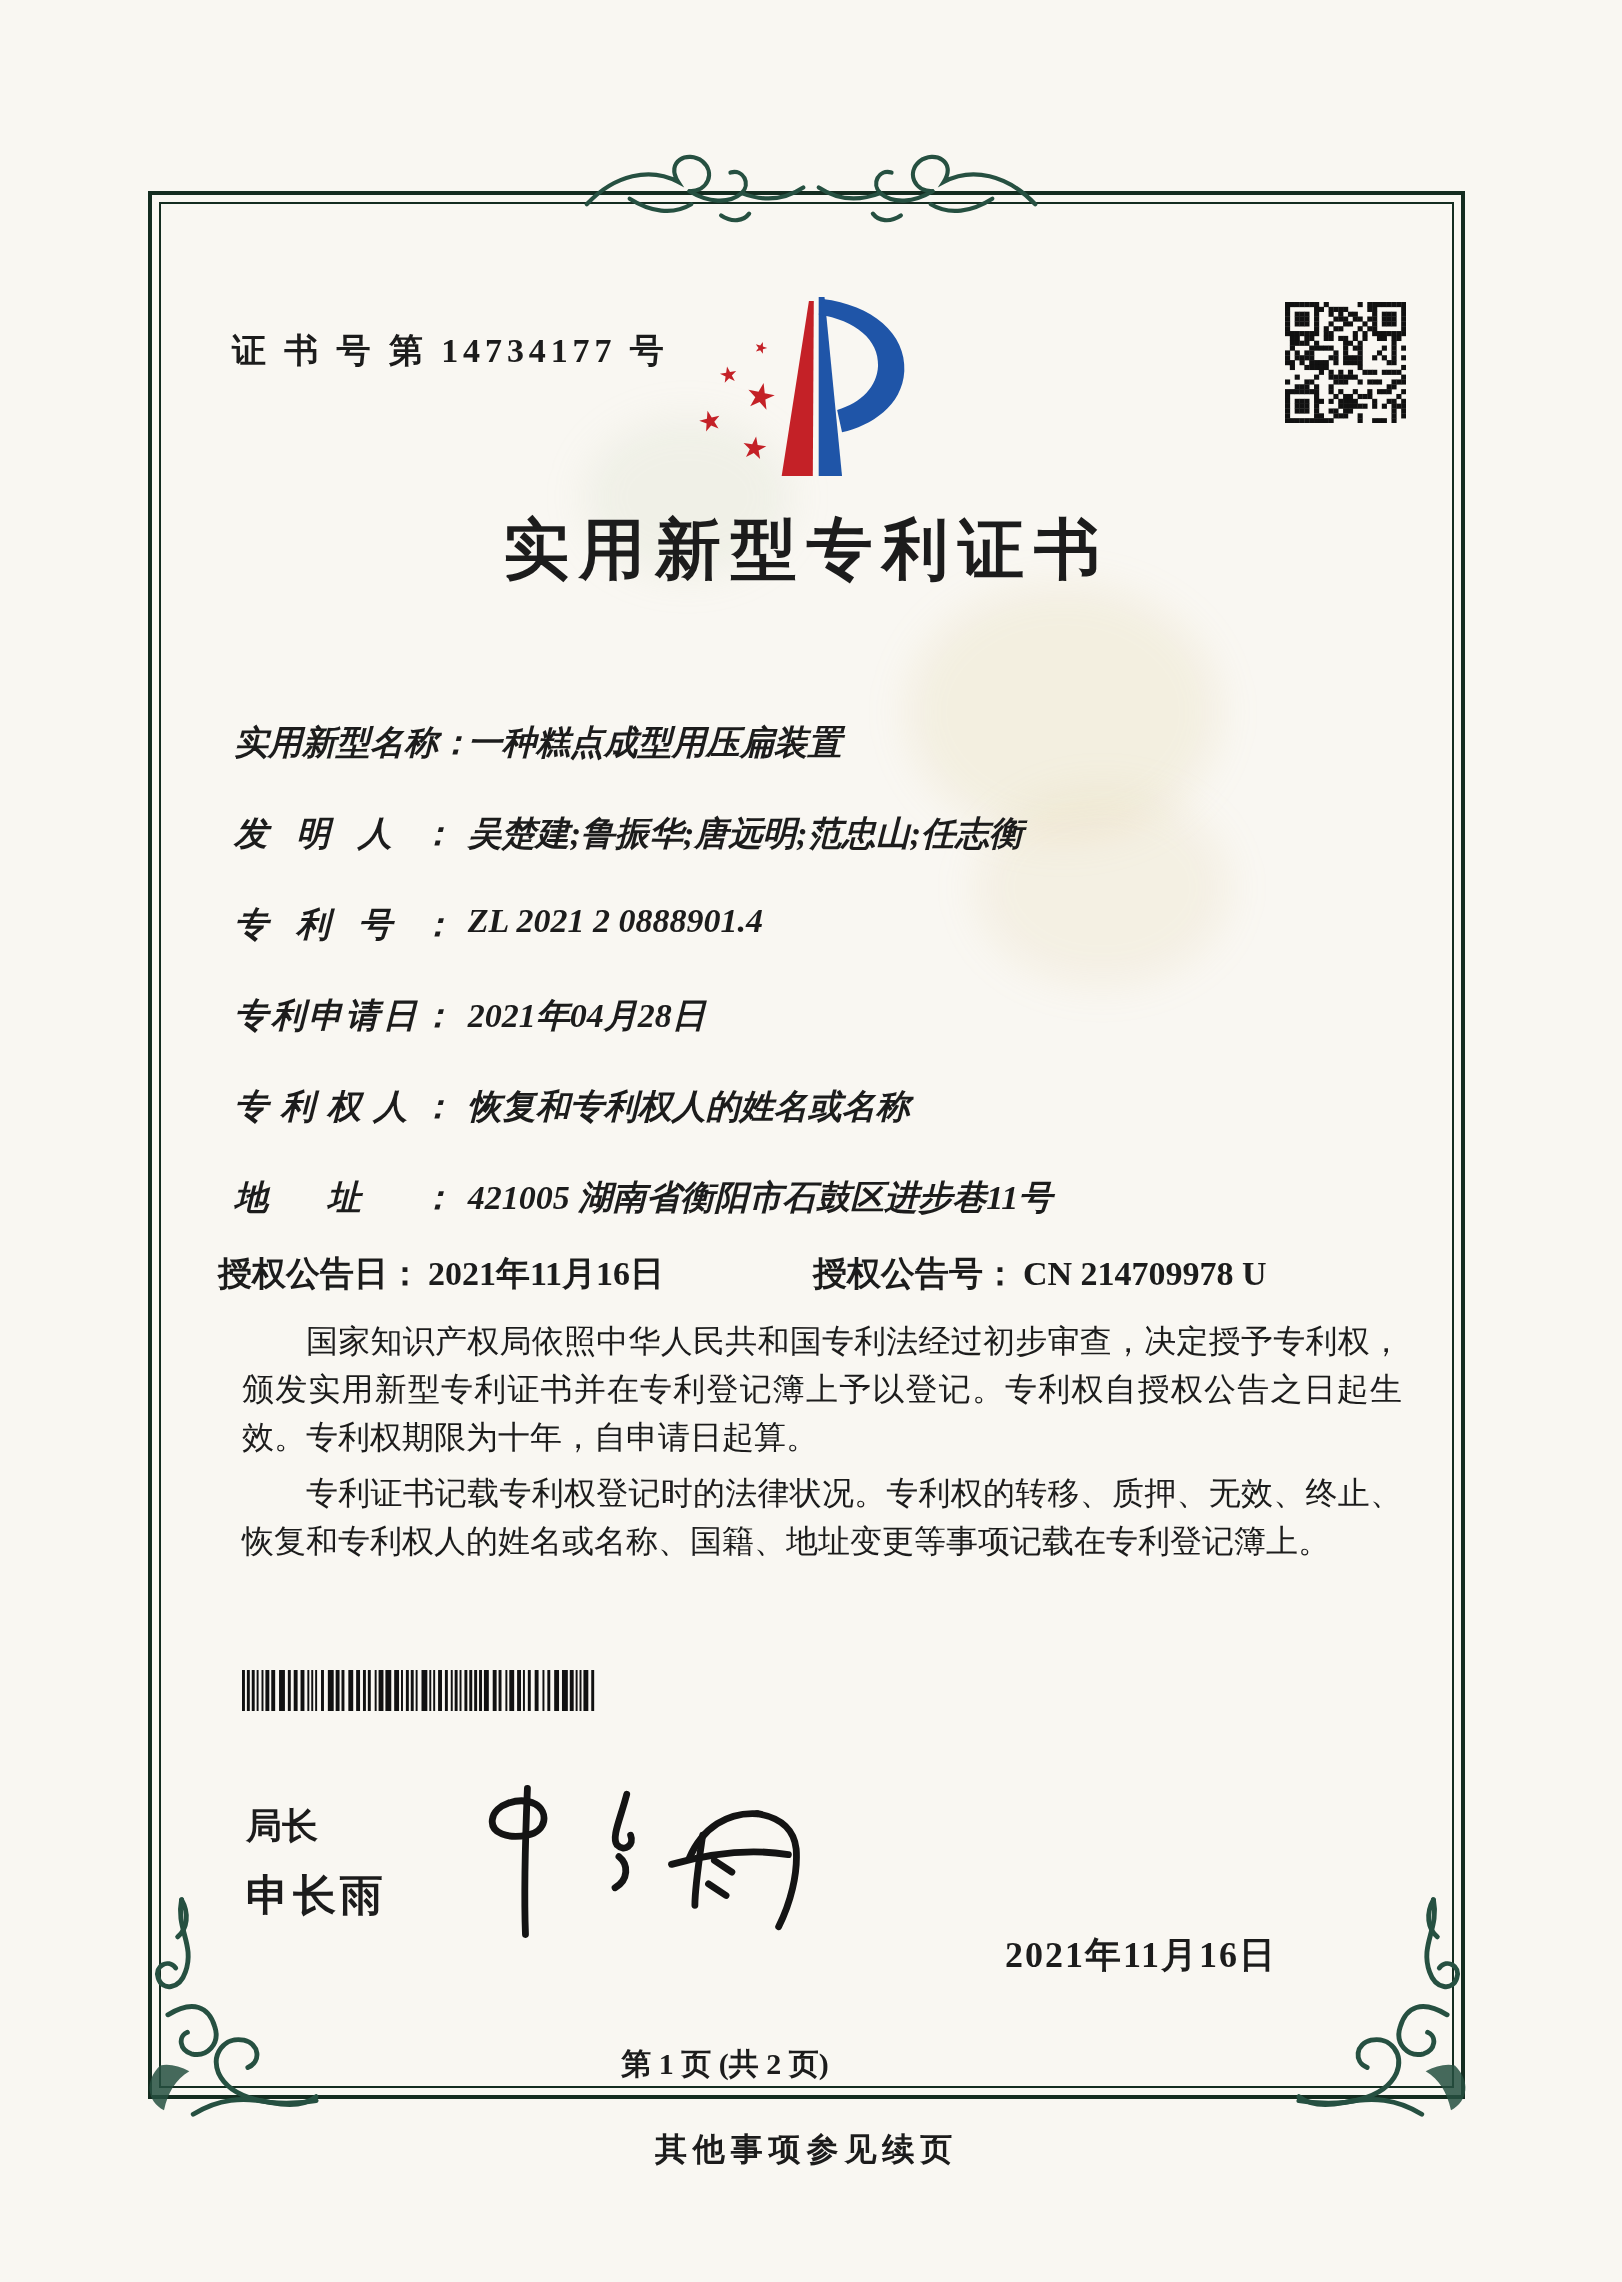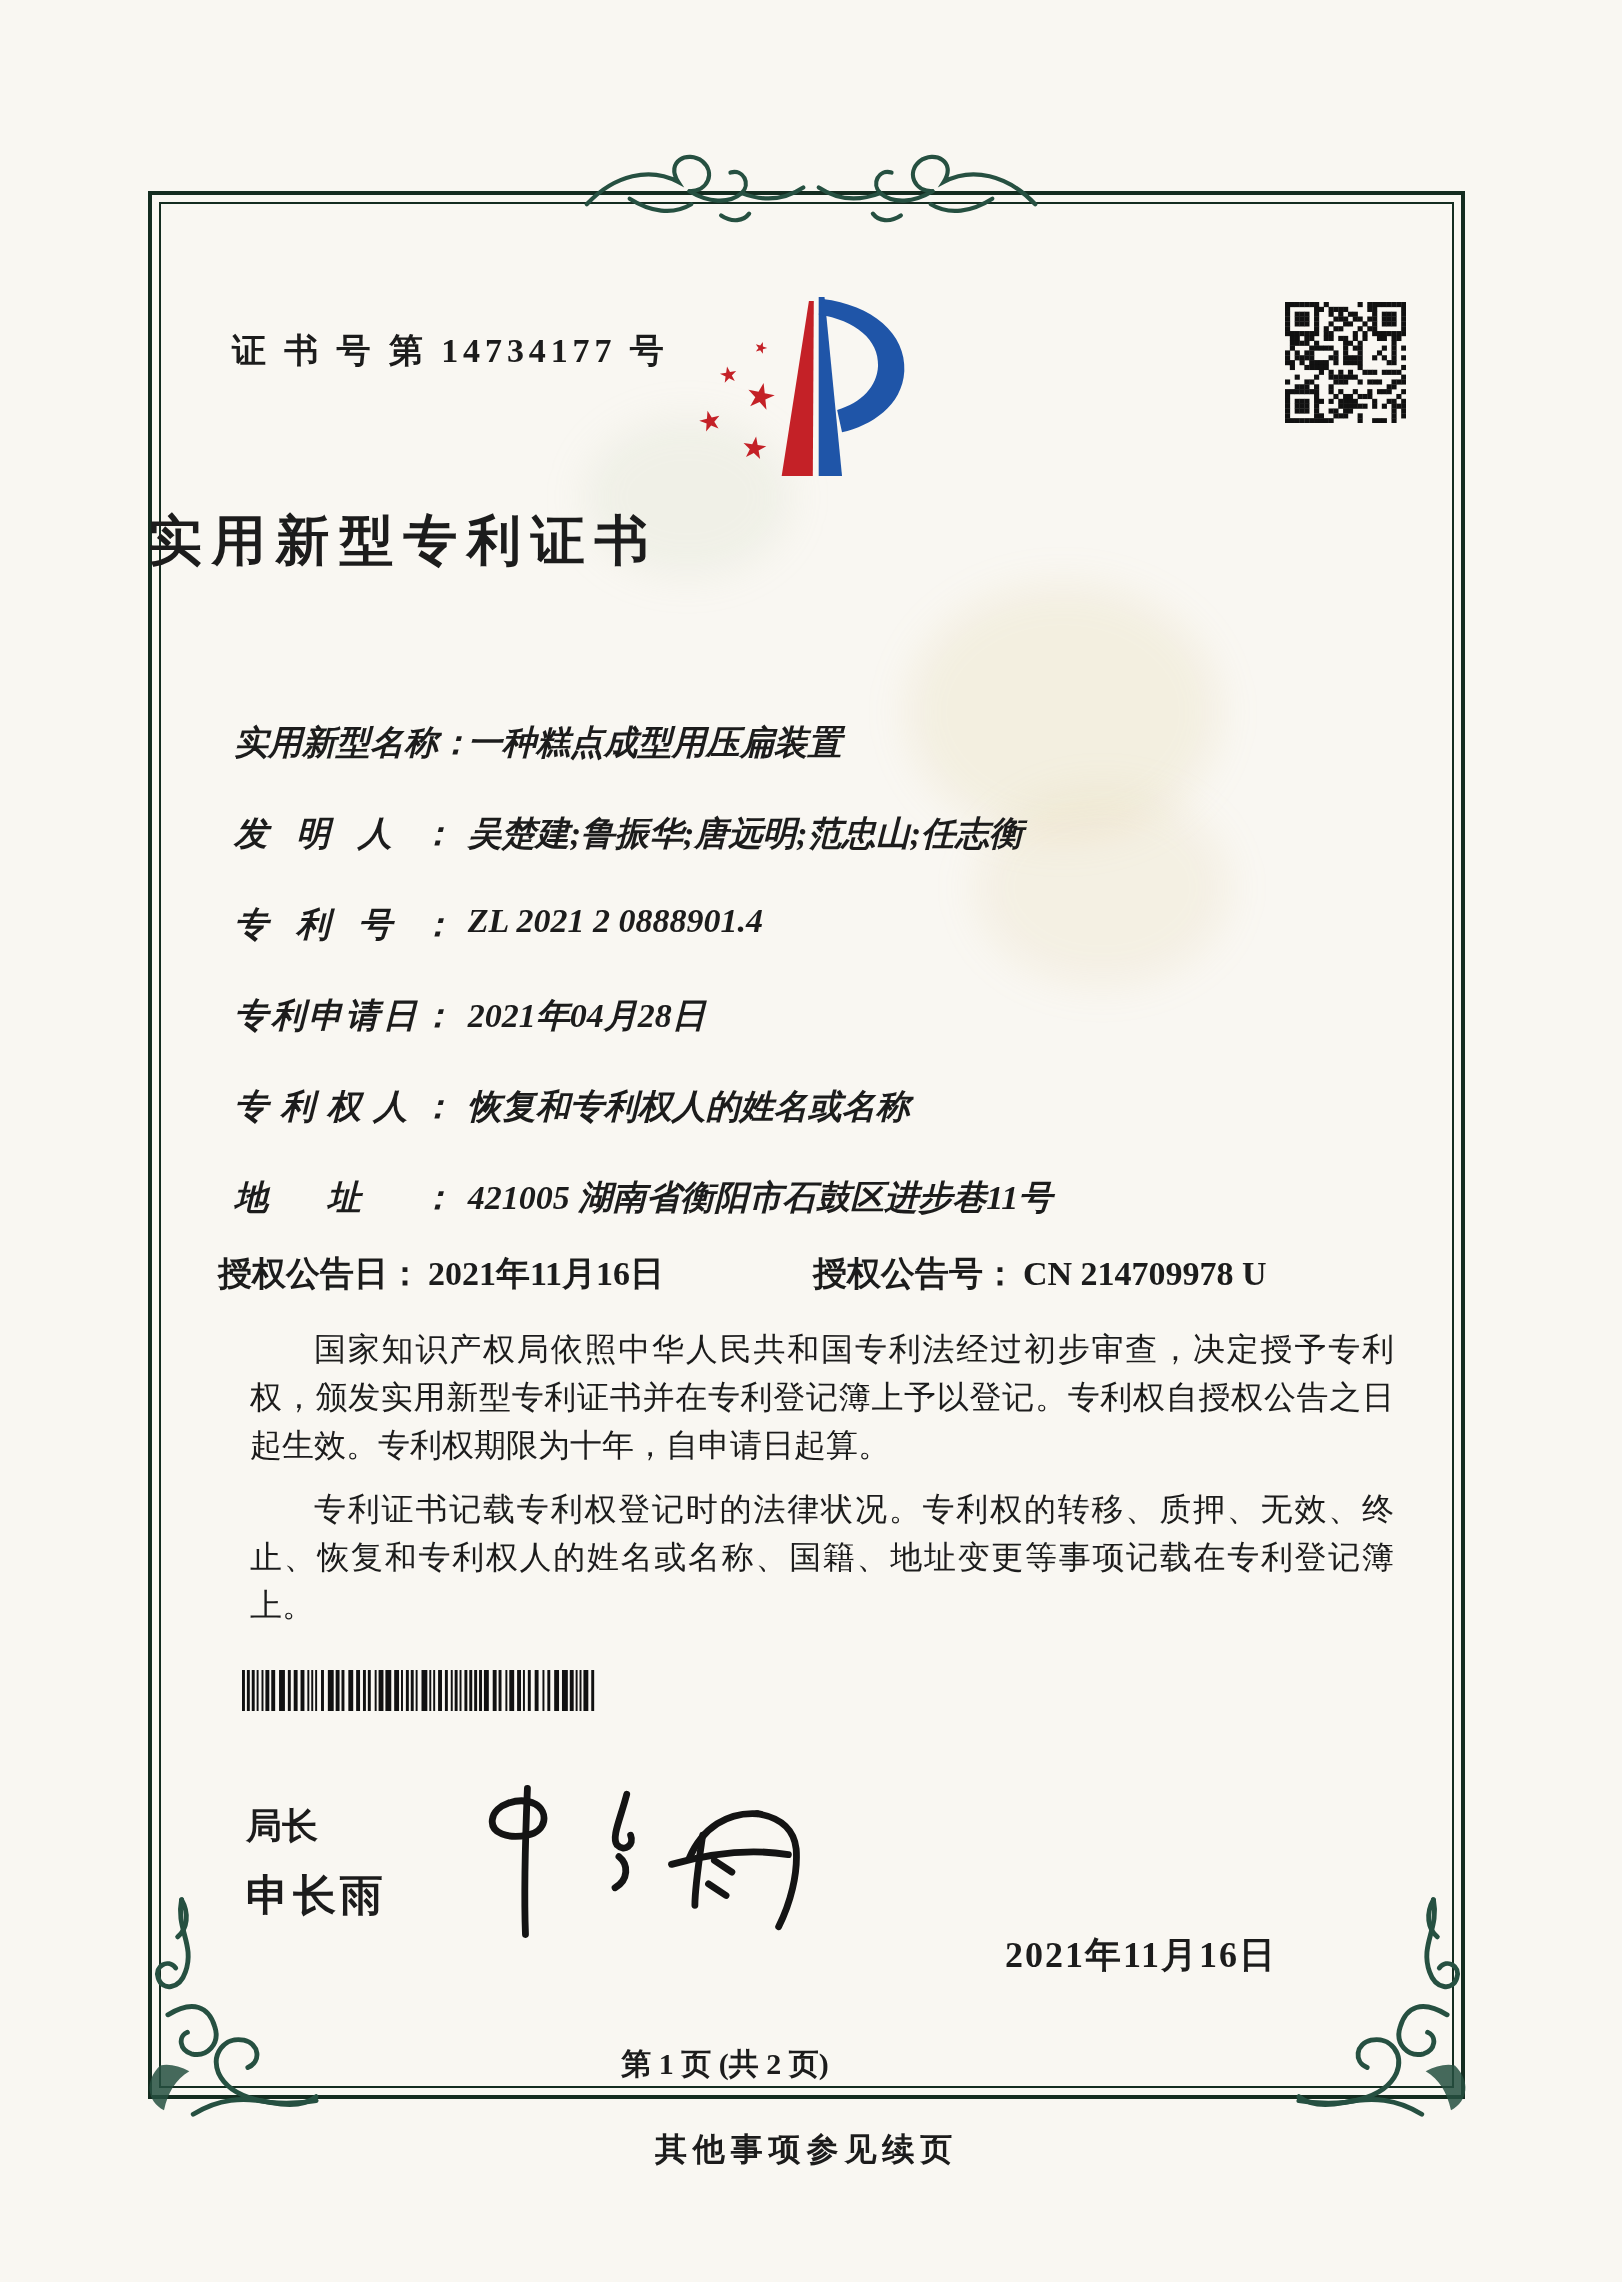--- a/index.html
+++ b/index.html
@@ -27,39 +27,39 @@
   }
   .certno{
     position:absolute;left:232px;top:304px;font-size:34px;font-weight:600;
     letter-spacing:4.9px;white-space:nowrap;margin-top:24px;
   }
   .logo{position:absolute;left:694px;top:293px;width:234px;height:195px;}
   .logo .star{position:absolute;color:var(--logo-red,#c42127);line-height:1;}
   .logo svg{position:absolute;left:76px;top:0;}
   .qr{position:absolute;left:1285px;top:302px;}
   .title{
-    position:absolute;left:148px;top:505px;width:1317px;margin:0;text-align:left;
-    font-size:54px;font-weight:700;letter-spacing:9.8px;
+    position:absolute;left:148px;top:505px;width:1317px;margin:0;text-align:center;
+    font-size:66px;font-weight:700;letter-spacing:9.8px;
   }
   #fields{position:absolute;left:234px;top:720px;width:1190px;font-style:italic;}
   .frow{height:91px;font-size:34px;white-space:nowrap;}
   .flabel{
     display:inline-block;width:220px;font-weight:700;
     text-align:justify;text-align-last:justify;vertical-align:top;
   }
   .fvalue{font-weight:600;margin-left:13.7px;}
   .grant-row{position:absolute;left:218px;top:1251px;width:1194px;font-size:34px;white-space:nowrap;}
   .grant-g2{position:absolute;left:595px;top:0;}
   .glabel{font-weight:700;}
   .gvalue{font-weight:600;margin-left:5.9px;}
   .paras{
     position:absolute;left:234px;top:1309px;width:1176px;
     font-size:32px;line-height:48px;text-align:justify;
   }
-  .paras p{margin:16px;text-indent:2em;font-family:Liberation Serif, serif;}
+  .paras p{margin:8px;text-indent:2em;font-family:Liberation Serif, serif;}
   .barcode{position:absolute;left:242px;top:1668px;}
   .signer-title{position:absolute;left:246px;top:1802px;font-size:36px;font-weight:600;}
   .signer-name{position:absolute;left:246px;top:1867px;font-size:43px;font-weight:600;letter-spacing:3.9px;}
   .sig{position:absolute;left:410px;top:1767px;}
   .issue-date{position:absolute;left:1005px;top:1931px;font-size:36px;font-weight:600;letter-spacing:2px;}
   .page-indicator{position:absolute;left:148px;top:2044px;width:1154px;text-align:center;font-size:30px;font-weight:600;}
   .footer-note{position:absolute;left:148px;top:2128px;width:1317px;text-align:center;font-size:32px;font-weight:600;letter-spacing:5.9px;}
   .orn{position:absolute;pointer-events:none;}
   .orn.flip{transform:scaleX(-1);}
   .orn path{stroke:var(--ornament,#265041);fill:none;stroke-width:4.5;stroke-linecap:round;}

